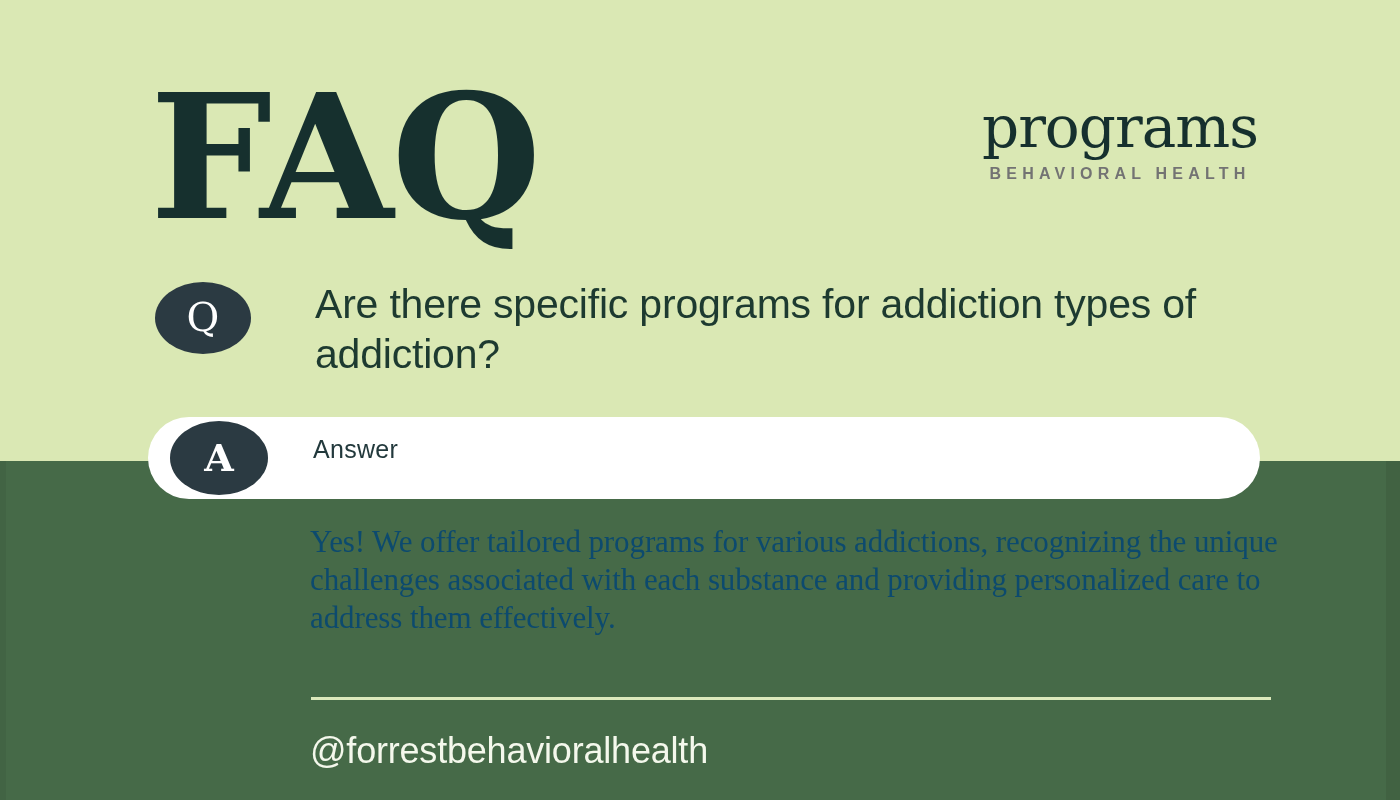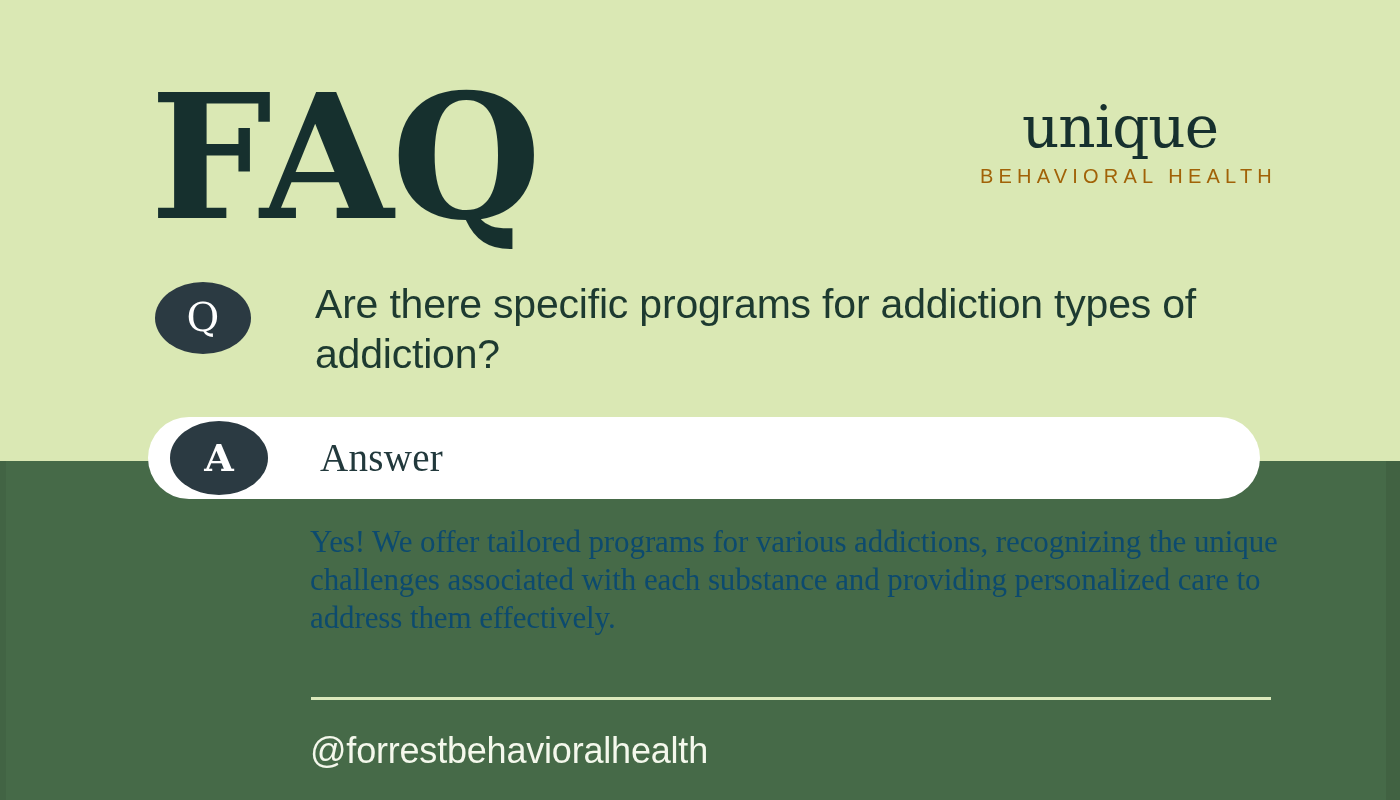--- a/index.html
+++ b/index.html
@@ -78,24 +78,24 @@
     font-family: "DejaVu Serif", "Liberation Serif", serif;
     font-size: 58px;
     line-height: 1;
     color: #16302e;
     letter-spacing: -1px;
     font-weight: 400;
   }
   #logo-tagline {
     margin-top: 9px;
     font-family: "Liberation Sans", sans-serif;
-    font-size: 20px;
-    font-weight: 400;
+    font-size: 16px;
+    font-weight: 700;
     letter-spacing: 5.2px;
-    color: #a16207;
+    color: #737373;
     white-space: nowrap;
   }
 
   
   #question-row {
     position: absolute;
     left: 155px;
     top: 244px;
     width: 1120px;
   }
@@ -154,24 +154,24 @@
   }
   #a-badge-letter {
     font-family: "DejaVu Serif", "Liberation Serif", serif;
     font-weight: 700;
     font-size: 38px;
     color: #ffffff;
     line-height: 1;
   }
   #answer-label {
     position: absolute;
-    left: 320px;
+    left: 313px;
     top: 399px;
-    font-family: Liberation Serif, serif;
-    font-size: 39px;
+    font-family: Liberation Sans, sans-serif;
+    font-size: 25px;
     color: #22393c;
     letter-spacing: 0.3px;
   }
 
   
   #answer-body {
     position: absolute;
     left: 310px;
     top: 487px;
     width: 975px;
@@ -210,21 +210,21 @@
 <div id="card">
 
   <div id="bg-top"></div>
   <div id="bg-bottom"></div>
   <div id="edge-shade-left"></div>
   <div id="edge-shade-right"></div>
 
   <div id="faq-title">FAQ</div>
 
   <div id="logo">
-    <div id="logo-wordmark">unique</div>
+    <div id="logo-wordmark">programs</div>
     <div id="logo-tagline">BEHAVIORAL HEALTH</div>
   </div>
 
   <div id="question-row">
     <div id="q-badge">
       <span id="q-badge-letter">Q</span>
     </div>
     <div id="question-text">Are there specific programs for addiction types of addiction?</div>
   </div>
 

